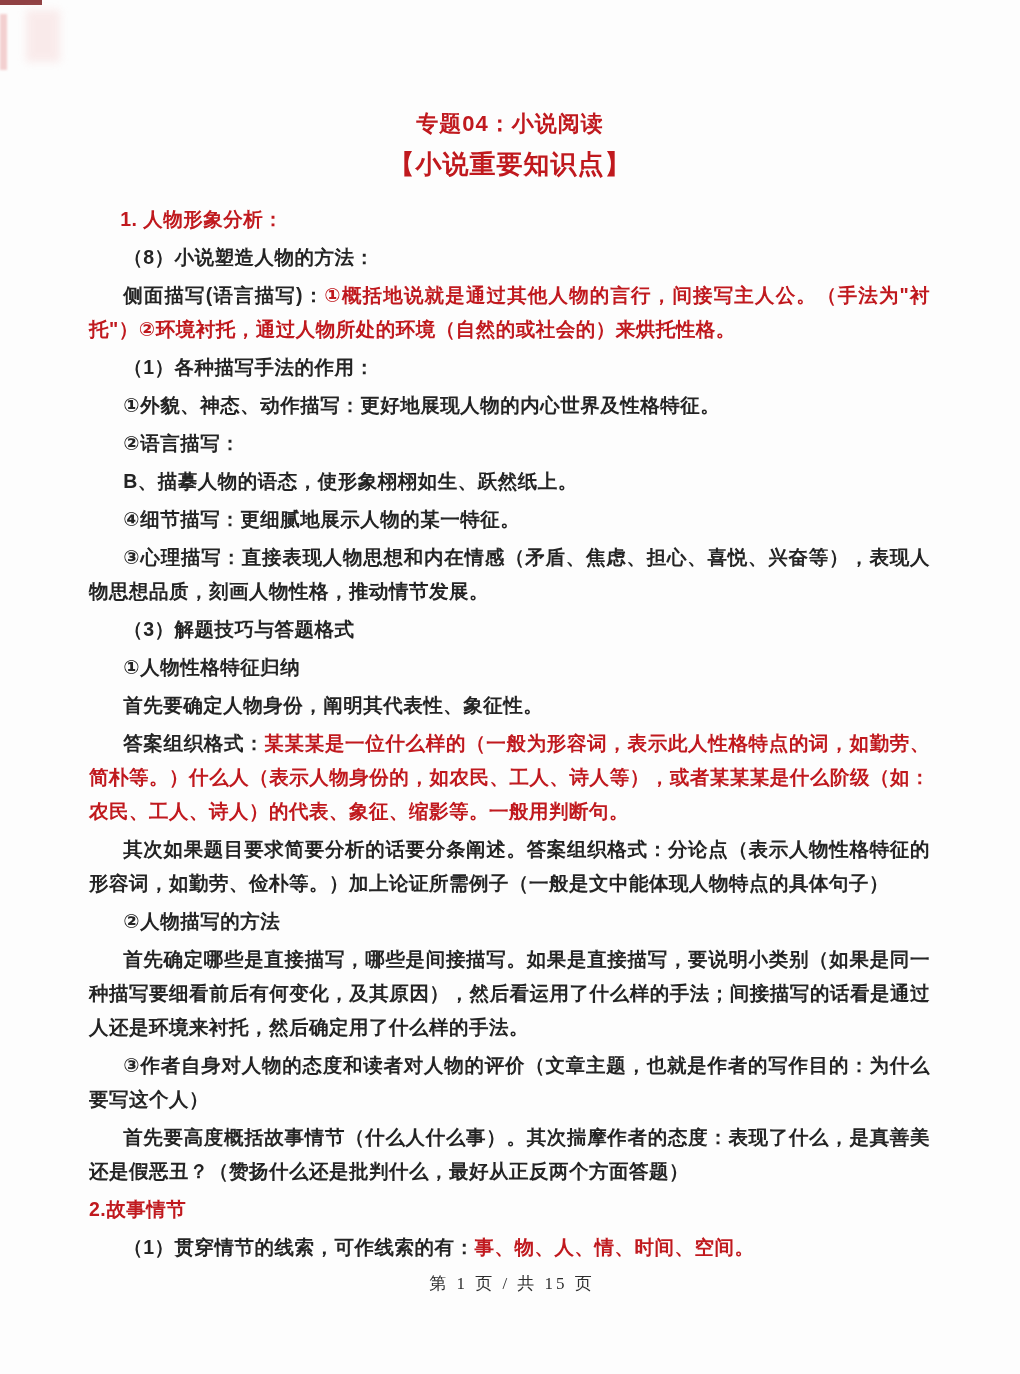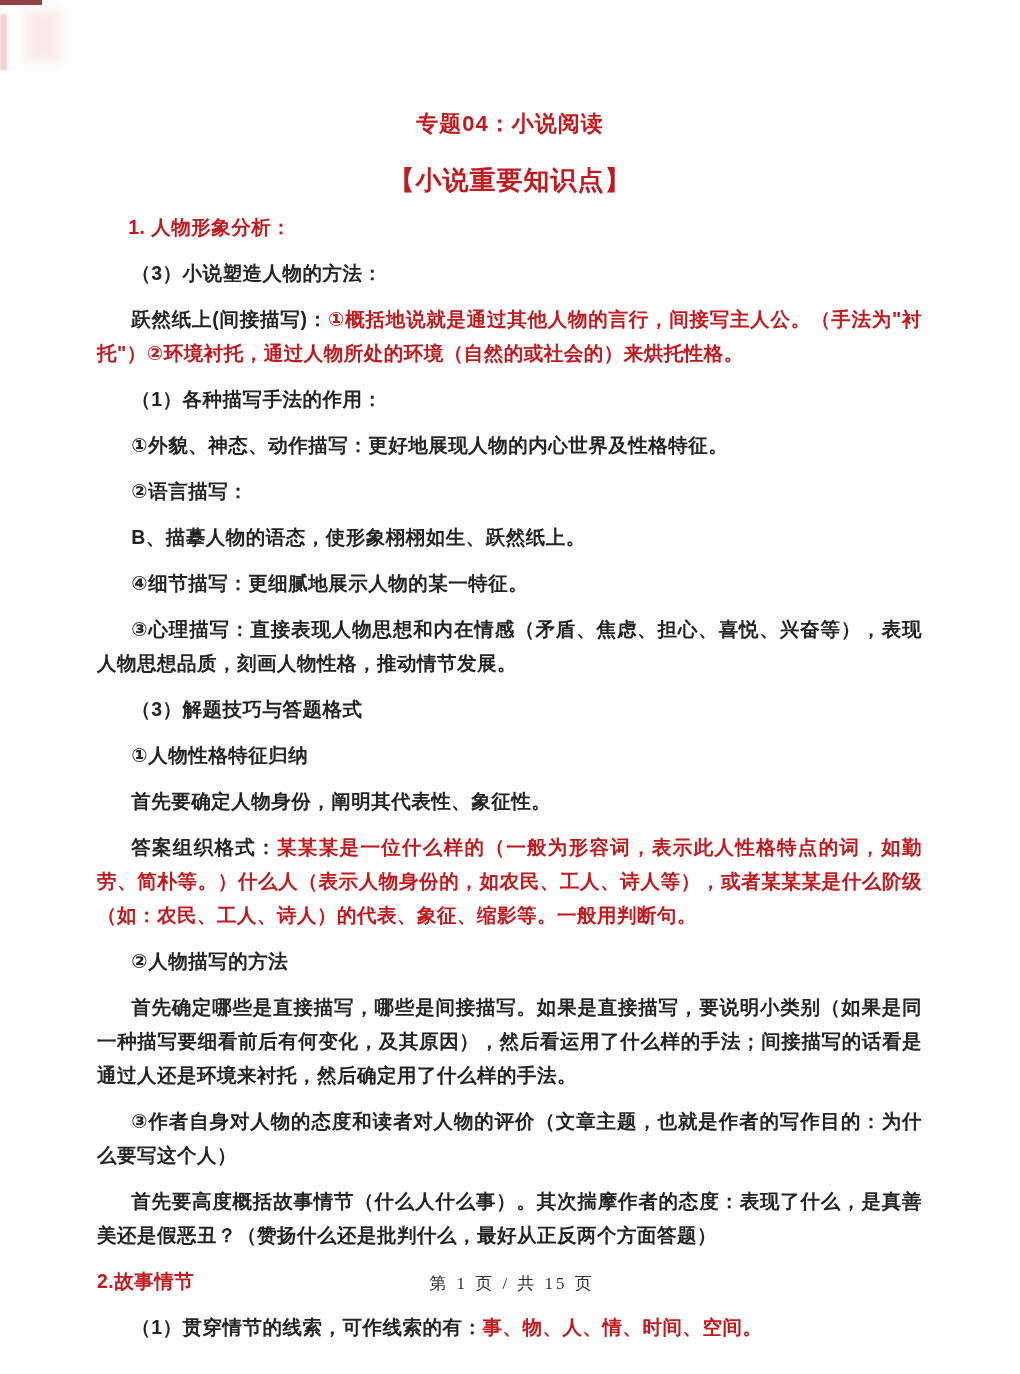--- a/index.html
+++ b/index.html
@@ -48,28 +48,27 @@
     letter-spacing: 1px;
     line-height: 40px;
   }
   .subtitle {
     position: absolute; top: 146px; left: 0; right: 0;
     text-align: center;
     color: var(--red);
     font-size: 26px; font-weight: 700;
     letter-spacing: 1px;
     line-height: 36px;
-    margin-top: 16px;
   }
   .doc {
     position: absolute;
     top: 198px; left: 85px; right: 86px;
   }
   .doc p {
-    margin: 12px;
+    margin: 4px;
     font-size: 19.5px;
     line-height: 34px;
     color: var(--ink);
     font-weight: 600;
     text-align: justify;
     letter-spacing: .5px;
   }
   .doc p.indent { text-indent: 1.75em; }
   .doc p.h1 {
     color: var(--red);
@@ -100,32 +99,33 @@
   <div class="artifact-top"></div>
   <div class="artifact-left"></div>
   <div class="artifact-blob"></div>
 
   <div class="title">专题04：小说阅读</div>
 
   <div class="subtitle">【小说重要知识点】</div>
 
   <div class="doc" id="doc-body">
       <p class="h1 indent"><span class="red">1. 人物形象分析：</span></p>
-      <p class="body indent"><span class="black">（3）小说塑造人物的方法：</span></p>
-      <p class="body indent"><span class="black">跃然纸上(间接描写)：</span><span class="red">①概括地说就是通过其他人物的言行，间接写主人公。（手法为"衬托"）②环境衬托，通过人物所处的环境（自然的或社会的）来烘托性格。</span></p>
+      <p class="body indent"><span class="black">（8）小说塑造人物的方法：</span></p>
+      <p class="body indent"><span class="black">侧面描写(语言描写)：</span><span class="red">①概括地说就是通过其他人物的言行，间接写主人公。（手法为"衬托"）②环境衬托，通过人物所处的环境（自然的或社会的）来烘托性格。</span></p>
       <p class="body indent"><span class="black">（1）各种描写手法的作用：</span></p>
       <p class="body indent"><span class="black">①外貌、神态、动作描写：更好地展现人物的内心世界及性格特征。</span></p>
       <p class="body indent"><span class="black">②语言描写：</span></p>
       <p class="body indent"><span class="black">B、描摹人物的语态，使形象栩栩如生、跃然纸上。</span></p>
       <p class="body indent"><span class="black">④细节描写：更细腻地展示人物的某一特征。</span></p>
       <p class="body indent"><span class="black">③心理描写：直接表现人物思想和内在情感（矛盾、焦虑、担心、喜悦、兴奋等），表现人物思想品质，刻画人物性格，推动情节发展。</span></p>
       <p class="body indent"><span class="black">（3）解题技巧与答题格式</span></p>
       <p class="body indent"><span class="black">①人物性格特征归纳</span></p>
       <p class="body indent"><span class="black">首先要确定人物身份，阐明其代表性、象征性。</span></p>
       <p class="body indent"><span class="black">答案组织格式：</span><span class="red">某某某是一位什么样的（一般为形容词，表示此人性格特点的词，如勤劳、简朴等。）什么人（表示人物身份的，如农民、工人、诗人等），或者某某某是什么阶级（如：农民、工人、诗人）的代表、象征、缩影等。一般用判断句。</span></p>
+      <p class="body indent"><span class="black">其次如果题目要求简要分析的话要分条阐述。答案组织格式：分论点（表示人物性格特征的形容词，如勤劳、俭朴等。）加上论证所需例子（一般是文中能体现人物特点的具体句子）</span></p>
       <p class="body indent"><span class="black">②人物描写的方法</span></p>
       <p class="body indent"><span class="black">首先确定哪些是直接描写，哪些是间接描写。如果是直接描写，要说明小类别（如果是同一种描写要细看前后有何变化，及其原因），然后看运用了什么样的手法；间接描写的话看是通过人还是环境来衬托，然后确定用了什么样的手法。</span></p>
       <p class="body indent"><span class="black">③作者自身对人物的态度和读者对人物的评价（文章主题，也就是作者的写作目的：为什么要写这个人）</span></p>
       <p class="body indent"><span class="black">首先要高度概括故事情节（什么人什么事）。其次揣摩作者的态度：表现了什么，是真善美还是假恶丑？（赞扬什么还是批判什么，最好从正反两个方面答题）</span></p>
       <p class="h2"><span class="red">2.故事情节</span></p>
       <p class="body indent"><span class="black">（1）贯穿情节的线索，可作线索的有：</span><span class="red">事、物、人、情、时间、空间。</span></p>
     </div>
 
   <div class="footer">第 1 页 / 共 15 页</div>
 

